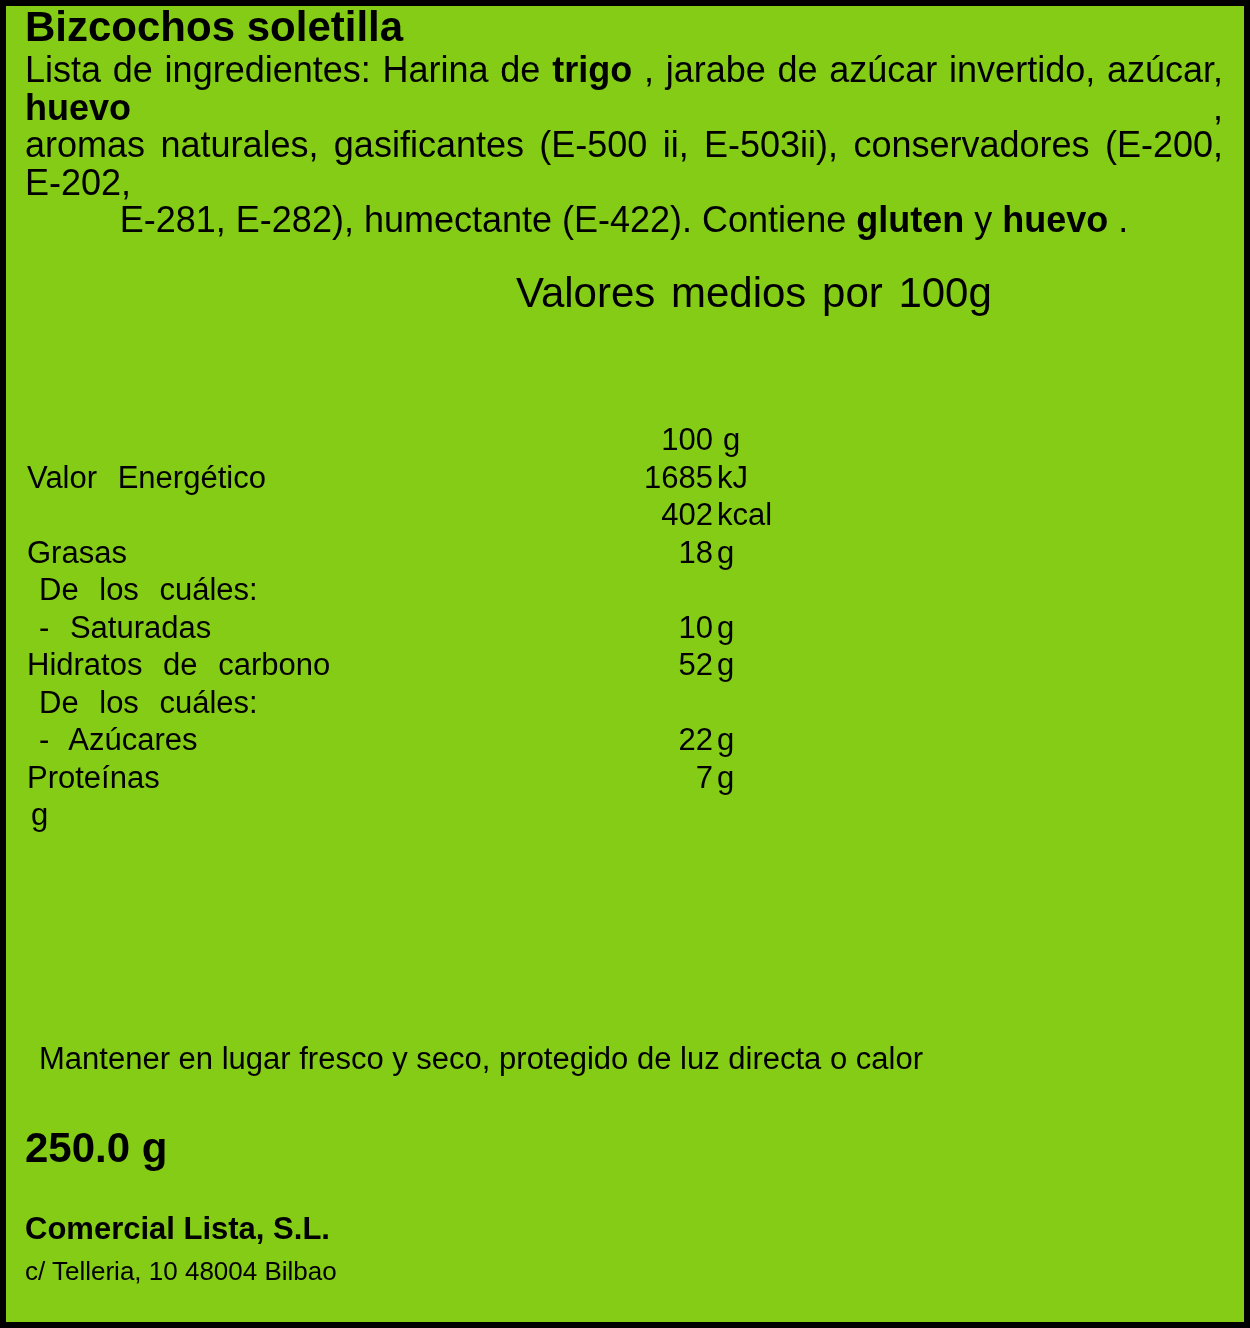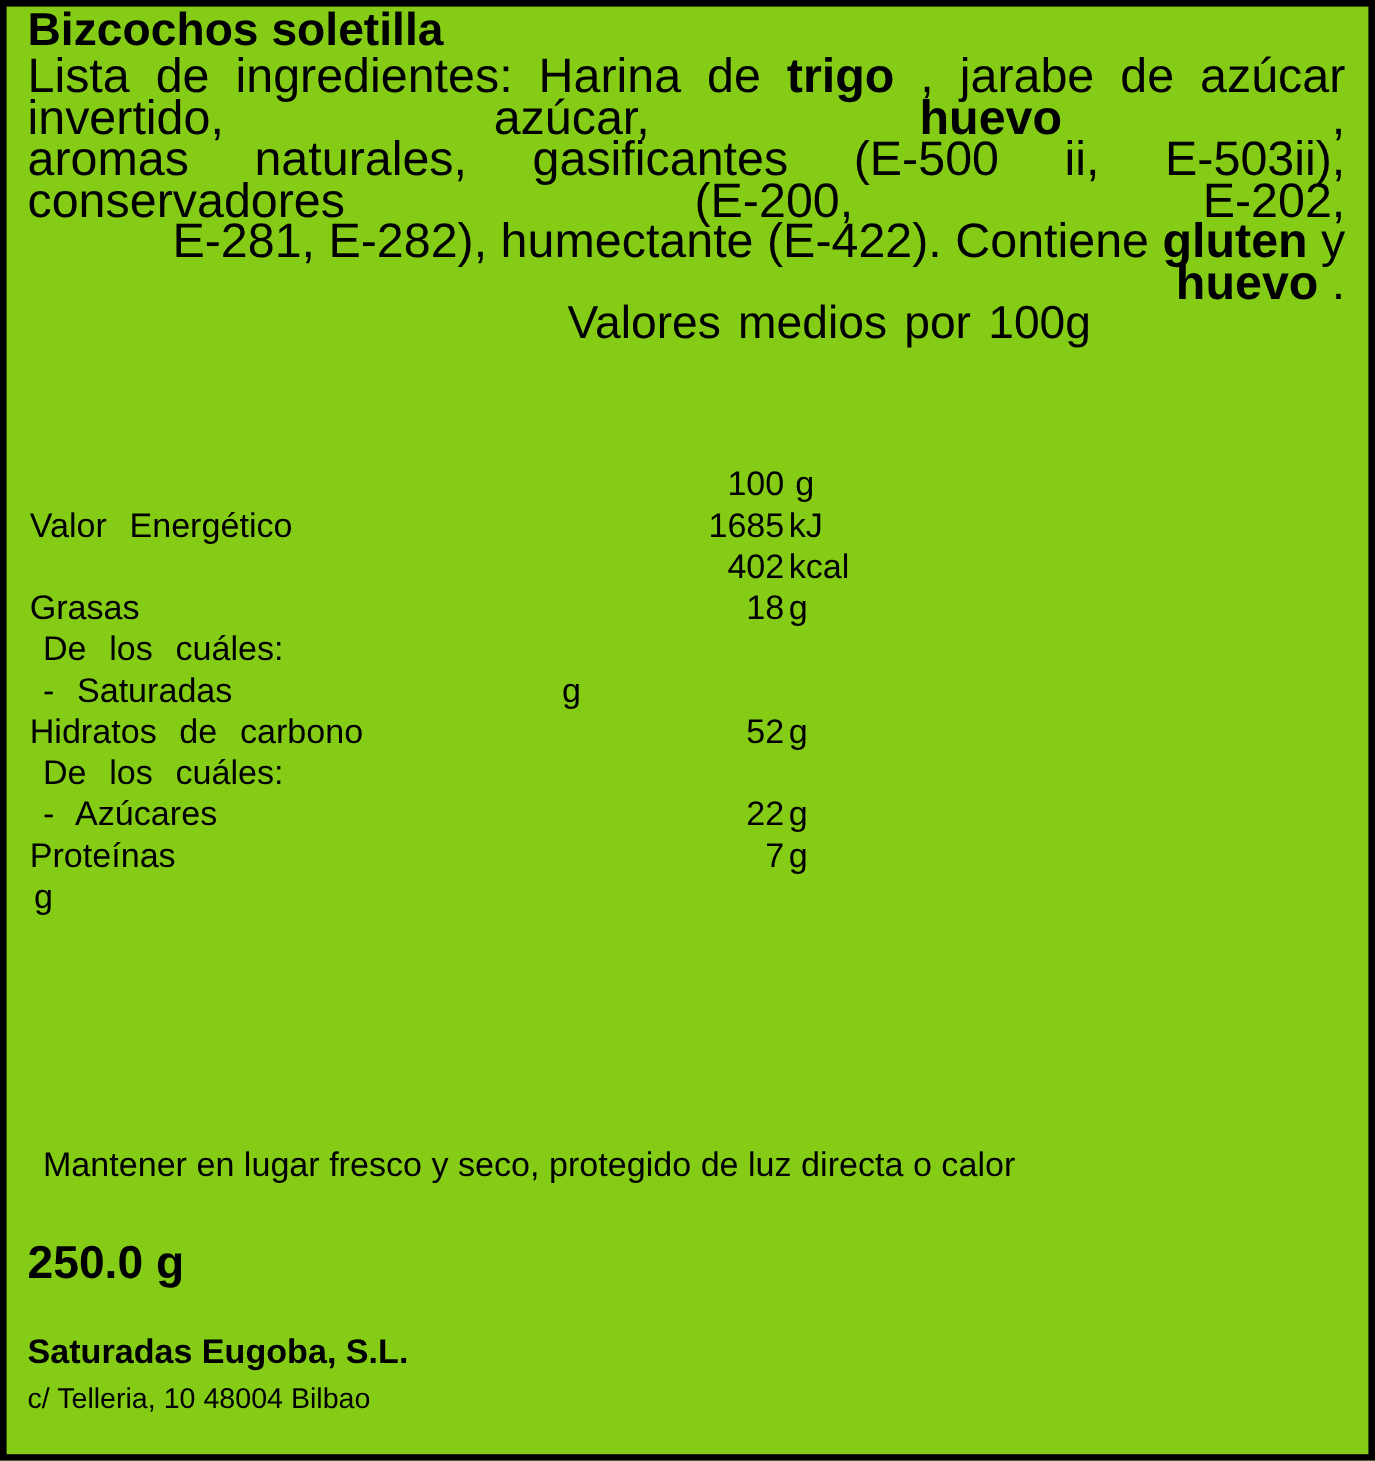--- a/index.html
+++ b/index.html
@@ -2,22 +2,22 @@
 <html><head>
 <meta charset="utf-8">
 <style>
   html,body { margin:0; padding:0; background:#fff; }
   .page {
     position:relative; width:1250px; height:1328px; box-sizing:border-box;
     background:#84cc16; border:6px solid #000000; overflow:hidden;
     font-family:"Liberation Sans","DejaVu Sans",sans-serif; color:#000000;
   }
   .title { position:absolute; left:19px; top:0px; font-size:42px; font-weight:bold; line-height:1; }
-  .ingredients { position:absolute; left:19px; top:45px; width:1198px; font-size:44px; line-height:37.5px; }
-  .iline { text-align:right; }
+  .ingredients { position:absolute; left:19px; top:45px; width:1198px; font-size:36px; line-height:37.5px; }
+  .iline { text-align:center; }
   .iline.just { text-align:justify; text-align-last:justify; -moz-text-align-last:justify; }
   .b { font-weight:bold; }
   .valores-header { position:absolute; left:510px; top:266px; font-size:42px; line-height:1; word-spacing:4px; white-space:nowrap; }
   .ntable { position:absolute; left:21px; top:415px; width:780px; font-size:31px; }
   .trow { display:flex; height:37.5px; line-height:37.5px;align-items:center; }
   .rlabel { flex:0 0 480px; word-spacing:12px; box-sizing:border-box; white-space:nowrap; }
   .rlabel.ind { padding-left:12px; }
   .rnum { flex:0 0 206px; text-align:right; white-space:nowrap; }
   .runit { padding-left:4px; white-space:nowrap; }
   .runit.gap { padding-left:10px; }
@@ -58,20 +58,21 @@
         <span class="rnum">18</span>
         <span class="runit">g</span>
       </div>
       <div class="trow">
         <span class="rlabel ind">De los cuáles:</span>
         <span class="rnum"></span>
         <span class="runit"></span>
       </div>
       <div class="trow">
         <span class="rlabel ind">- Saturadas</span>
+        <span class="rnum">10</span>
         <span class="runit">g</span>
       </div>
       <div class="trow">
         <span class="rlabel">Hidratos de carbono</span>
         <span class="rnum">52</span>
         <span class="runit">g</span>
       </div>
       <div class="trow">
         <span class="rlabel ind">De los cuáles:</span>
         <span class="rnum"></span>
@@ -86,15 +87,15 @@
         <span class="rlabel">Proteínas</span>
         <span class="rnum">7</span>
         <span class="runit">g</span>
       </div>
       <div class="trow">
         <span class="runit">g</span>
       </div>
     </div>
   <div class="storage">Mantener en lugar fresco y seco, protegido de luz directa o calor</div>
   <div class="weight">250.0 g</div>
-  <div class="company">Saturadas Eugoba, S.L.</div>
+  <div class="company">Comercial Lista, S.L.</div>
   <div class="address">c/ Telleria, 10 48004 Bilbao</div>
 </div>
 
 </body></html>

